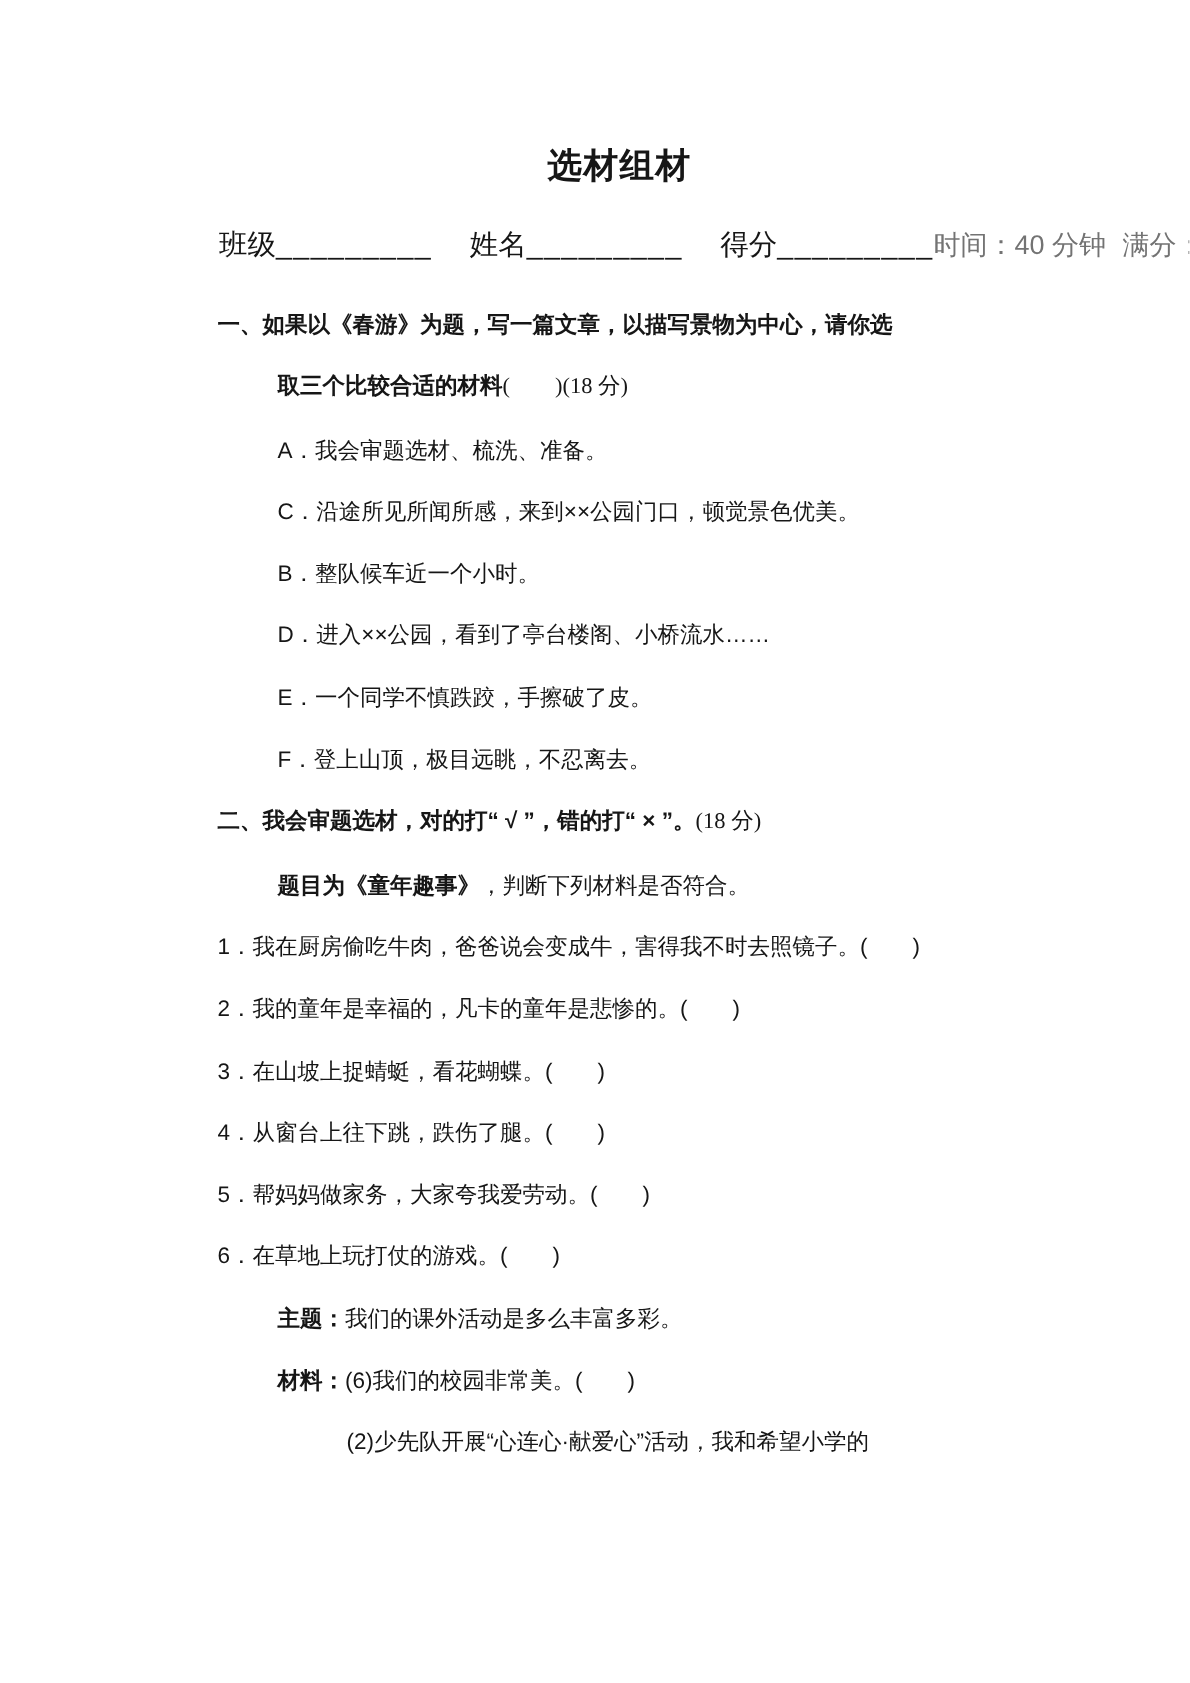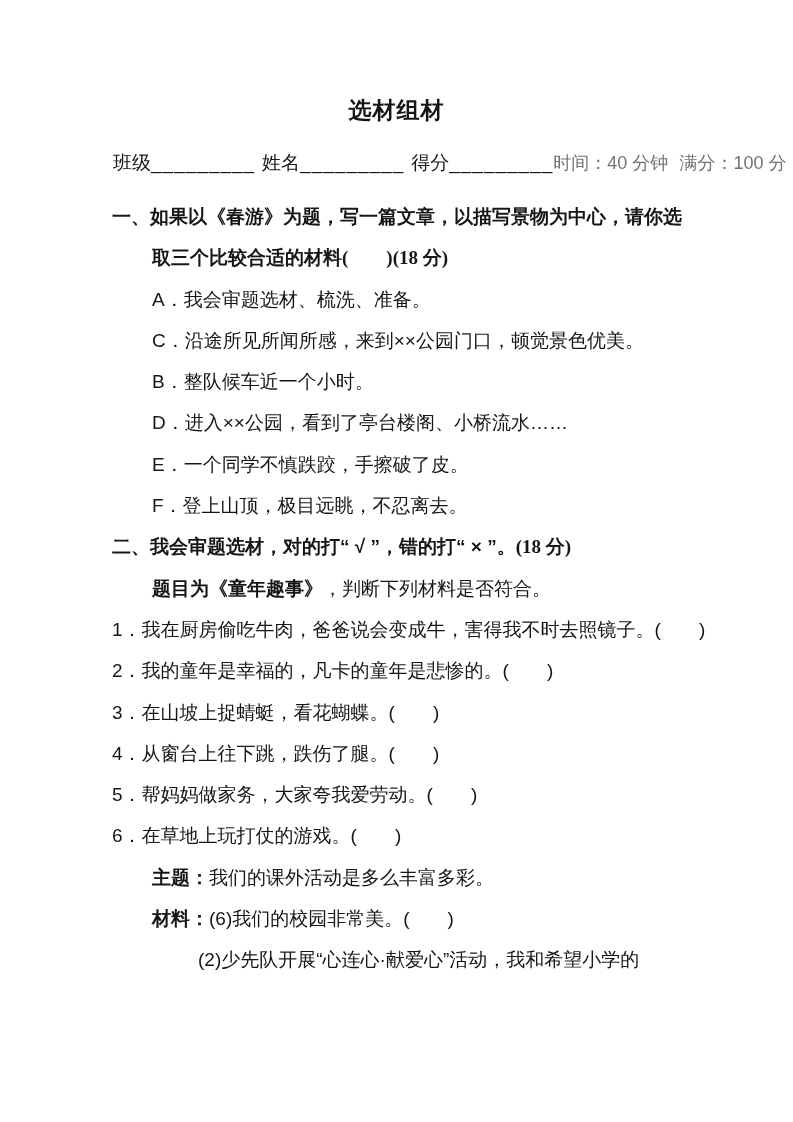--- a/index.html
+++ b/index.html
@@ -4,54 +4,55 @@
 <style>
   * { margin:0; padding:0; box-sizing:border-box; }
   html, body { background:#ffffff; }
   .page {
     position:relative;
     width:793px; height:1122px;
     background:#ffffff;
     color:#161616;
     font-family:"Liberation Sans", sans-serif;
     overflow:hidden;
+    padding-left:33px;
   }
   .title {
     padding-top:95px;
     text-align:center;
     font-size:23px;
     font-weight:700;
     letter-spacing:1px;
   }
   .info-row {
     display:flex;
     align-items:baseline;
     margin:24px 100px 0 113px;
     font-size:19px;
     white-space:nowrap;
   }
   .info-field { white-space:nowrap; }
-  .info-field + .info-field { margin-left:7px; }
+  .info-field + .info-field { margin-left:25px; }
   .blank { letter-spacing:1px; }
   .time-info {
     margin-left:auto;
     font-size:18px;
     white-space:nowrap;
   }
   .time-info span + span { margin-left:6px; }
   .body {
     margin:20px 98px 0 112px;
-    font-size:19px;
+    font-size:15px;
   }
   .line {
     line-height:41.3px;
     white-space:nowrap;
   }
   .h { font-weight:700; }
-  .score { font-family:"Liberation Serif", serif; font-weight:700; }
+  .score { font-family:"Liberation Serif", serif; font-weight:400; }
   .ind2 { padding-left:40px; }
   .ind-deep { padding-left:86px; }
 </style>
 </head>
 <body>
 
 <div class="page">
 
   <div class="title">选材组材</div>
 

